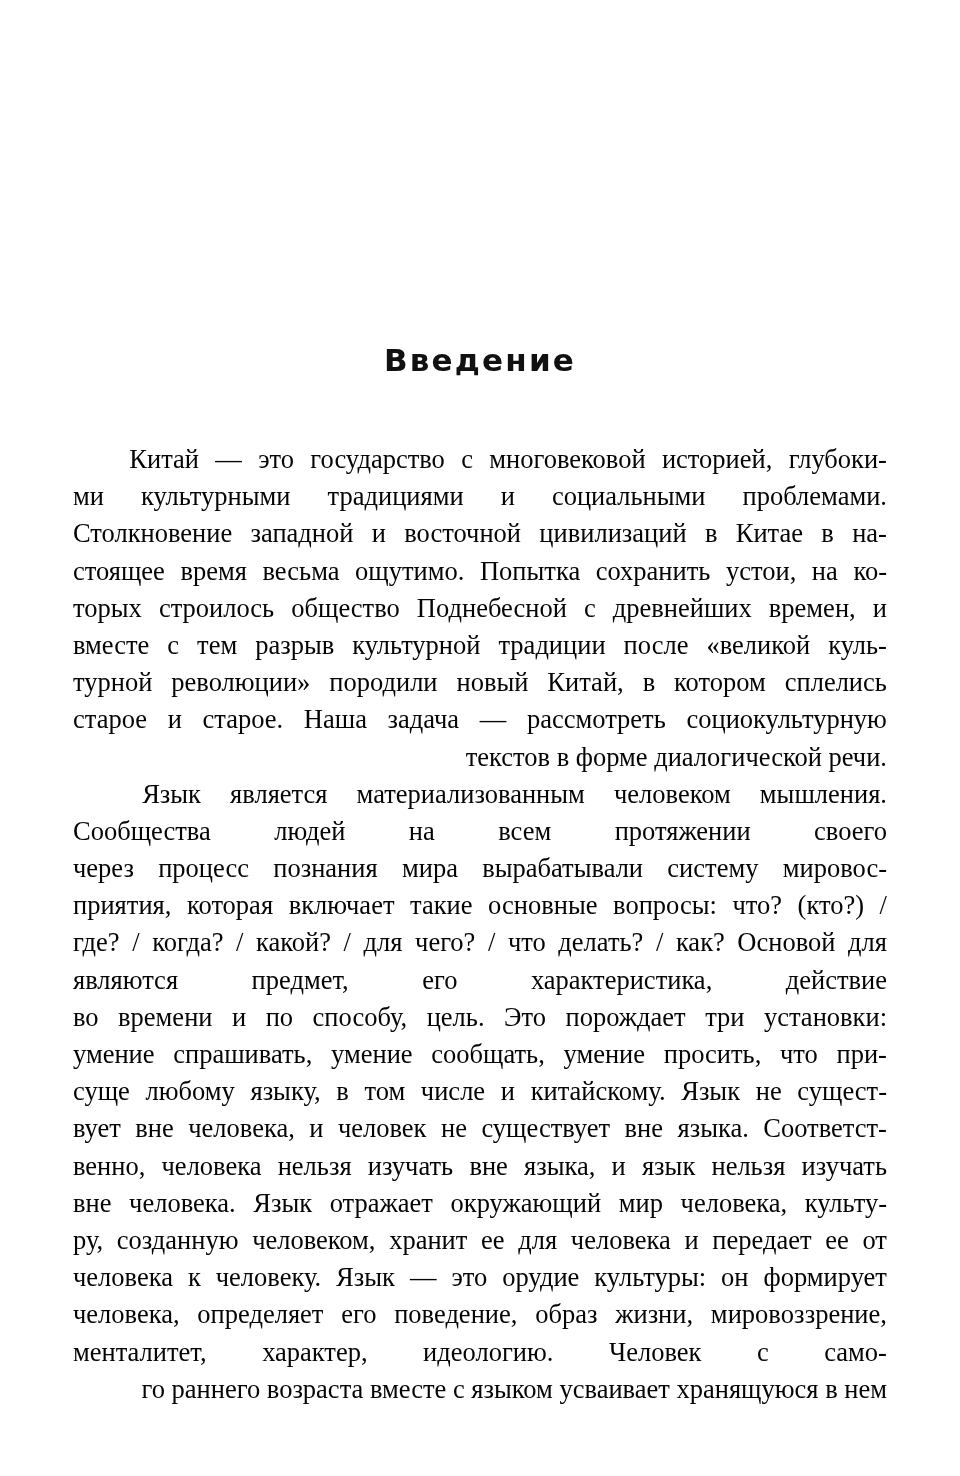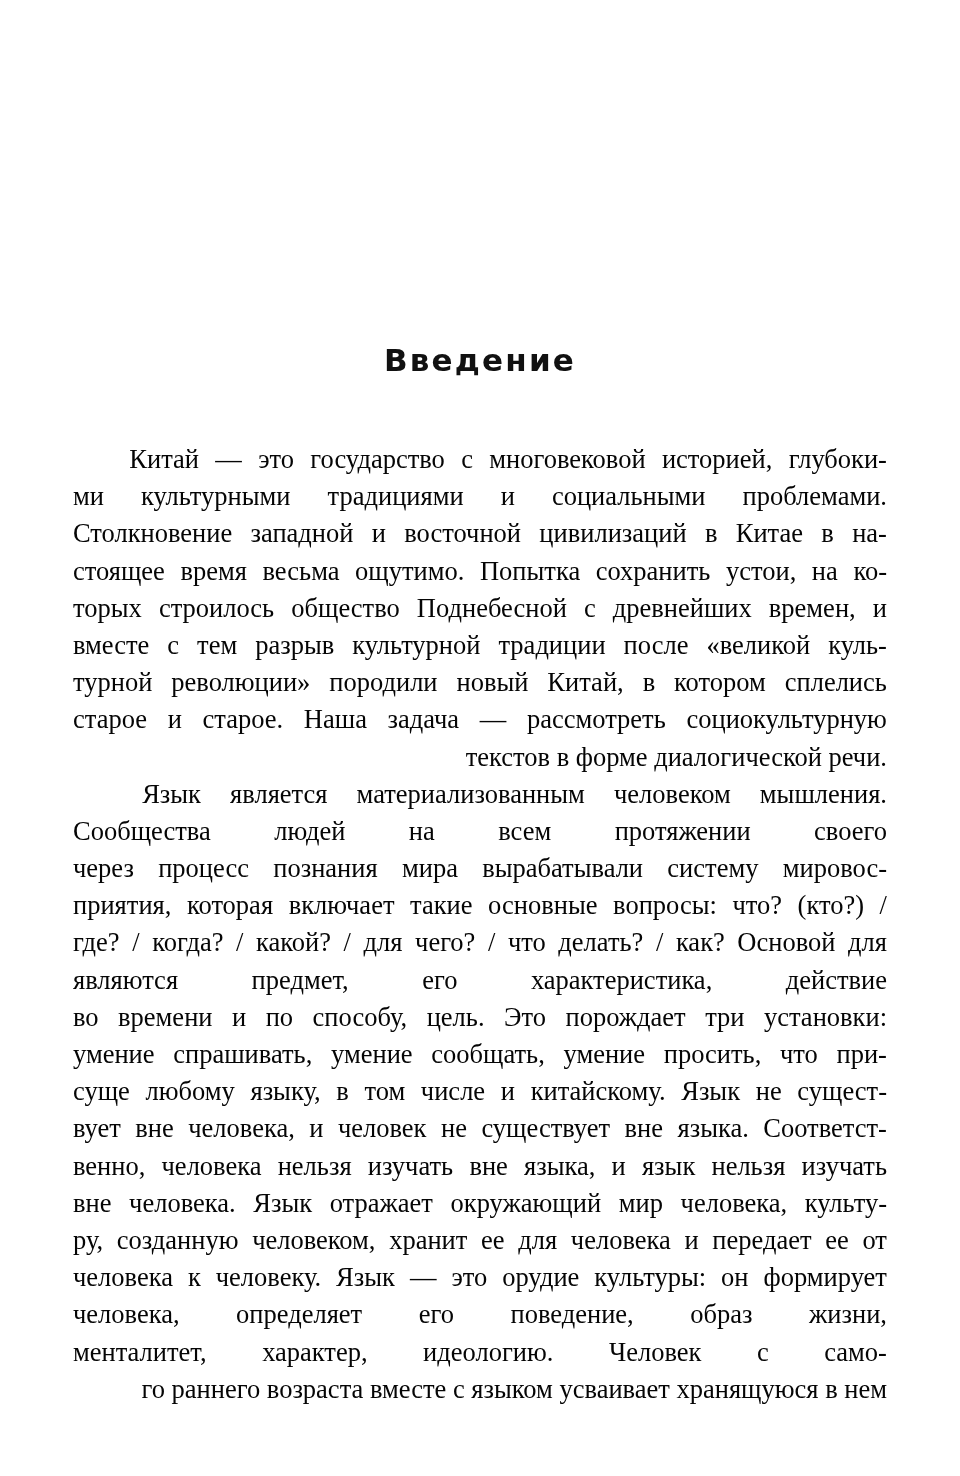--- a/index.html
+++ b/index.html
@@ -102,19 +102,19 @@
         <div class="jline"><span class="w">где?</span><span class="w">/</span><span class="w">когда?</span><span class="w">/</span><span class="w">какой?</span><span class="w">/</span><span class="w">для</span><span class="w">чего?</span><span class="w">/</span><span class="w">что</span><span class="w">делать?</span><span class="w">/</span><span class="w">как?</span><span class="w">Основой</span><span class="w">для</span></div>
         <div class="jline"><span class="w">являются</span><span class="w">предмет,</span><span class="w">его</span><span class="w">характеристика,</span><span class="w">действие</span></div>
         <div class="jline"><span class="w">во</span><span class="w">времени</span><span class="w">и</span><span class="w">по</span><span class="w">способу,</span><span class="w">цель.</span><span class="w">Это</span><span class="w">порождает</span><span class="w">три</span><span class="w">установки:</span></div>
         <div class="jline"><span class="w">умение</span><span class="w">спрашивать,</span><span class="w">умение</span><span class="w">сообщать,</span><span class="w">умение</span><span class="w">просить,</span><span class="w">что</span><span class="w">при-</span></div>
         <div class="jline"><span class="w">суще</span><span class="w">любому</span><span class="w">языку,</span><span class="w">в</span><span class="w">том</span><span class="w">числе</span><span class="w">и</span><span class="w">китайскому.</span><span class="w">Язык</span><span class="w">не</span><span class="w">сущест-</span></div>
         <div class="jline"><span class="w">вует</span><span class="w">вне</span><span class="w">человека,</span><span class="w">и</span><span class="w">человек</span><span class="w">не</span><span class="w">существует</span><span class="w">вне</span><span class="w">языка.</span><span class="w">Соответст-</span></div>
         <div class="jline"><span class="w">венно,</span><span class="w">человека</span><span class="w">нельзя</span><span class="w">изучать</span><span class="w">вне</span><span class="w">языка,</span><span class="w">и</span><span class="w">язык</span><span class="w">нельзя</span><span class="w">изучать</span></div>
         <div class="jline"><span class="w">вне</span><span class="w">человека.</span><span class="w">Язык</span><span class="w">отражает</span><span class="w">окружающий</span><span class="w">мир</span><span class="w">человека,</span><span class="w">культу-</span></div>
         <div class="jline"><span class="w">ру,</span><span class="w">созданную</span><span class="w">человеком,</span><span class="w">хранит</span><span class="w">ее</span><span class="w">для</span><span class="w">человека</span><span class="w">и</span><span class="w">передает</span><span class="w">ее</span><span class="w">от</span></div>
         <div class="jline"><span class="w">человека</span><span class="w">к</span><span class="w">человеку.</span><span class="w">Язык</span><span class="w">—</span><span class="w">это</span><span class="w">орудие</span><span class="w">культуры:</span><span class="w">он</span><span class="w">формирует</span></div>
-        <div class="jline"><span class="w">человека,</span><span class="w">определяет</span><span class="w">его</span><span class="w">поведение,</span><span class="w">образ</span><span class="w">жизни,</span></div>
+        <div class="jline"><span class="w">человека,</span><span class="w">определяет</span><span class="w">его</span><span class="w">поведение,</span><span class="w">образ</span><span class="w">жизни,</span><span class="w">мировоззрение,</span></div>
         <div class="jline"><span class="w">менталитет,</span><span class="w">характер,</span><span class="w">идеологию.</span><span class="w">Человек</span><span class="w">с</span><span class="w">само-</span></div>
         <div class="jline flush"><span class="w">го </span><span class="w">раннего </span><span class="w">возраста </span><span class="w">вместе </span><span class="w">с </span><span class="w">языком </span><span class="w">усваивает </span><span class="w">хранящуюся </span><span class="w">в </span><span class="w">нем</span></div>
       </div>
   </div>
 
 </div>
 
 </body></html>

